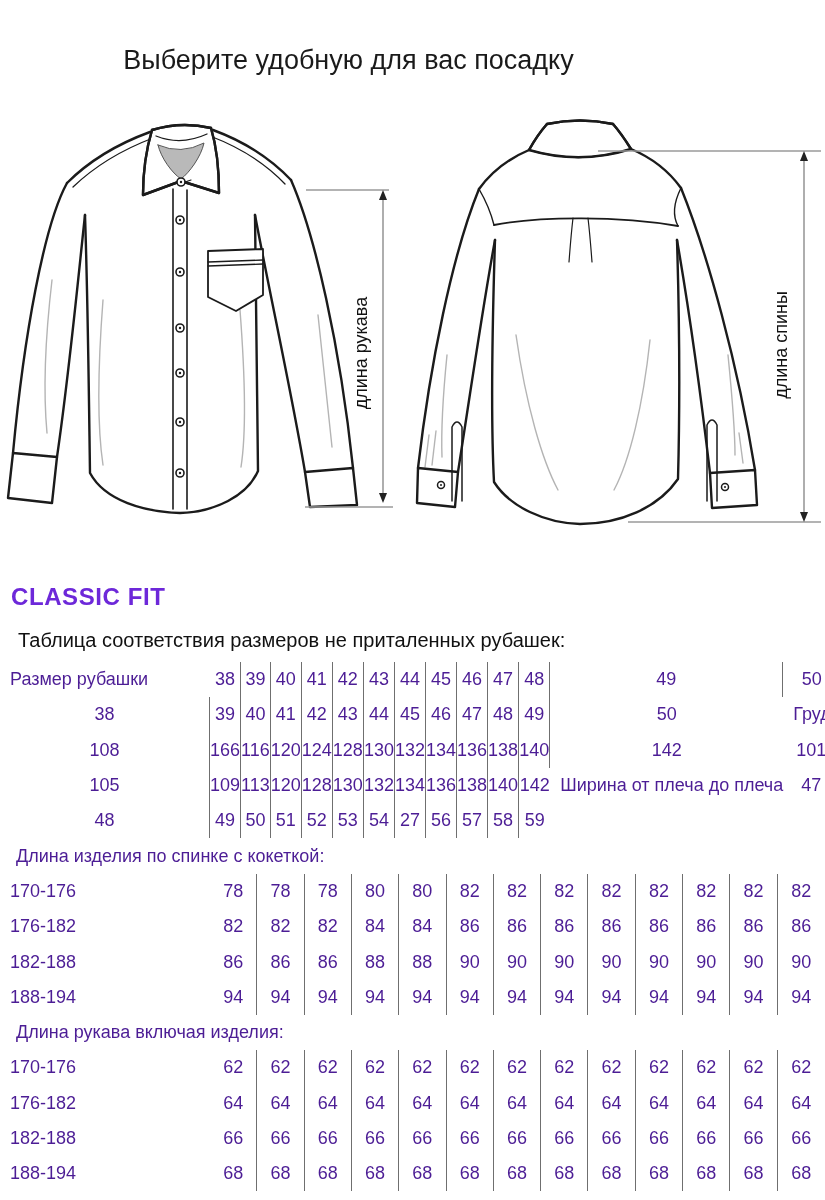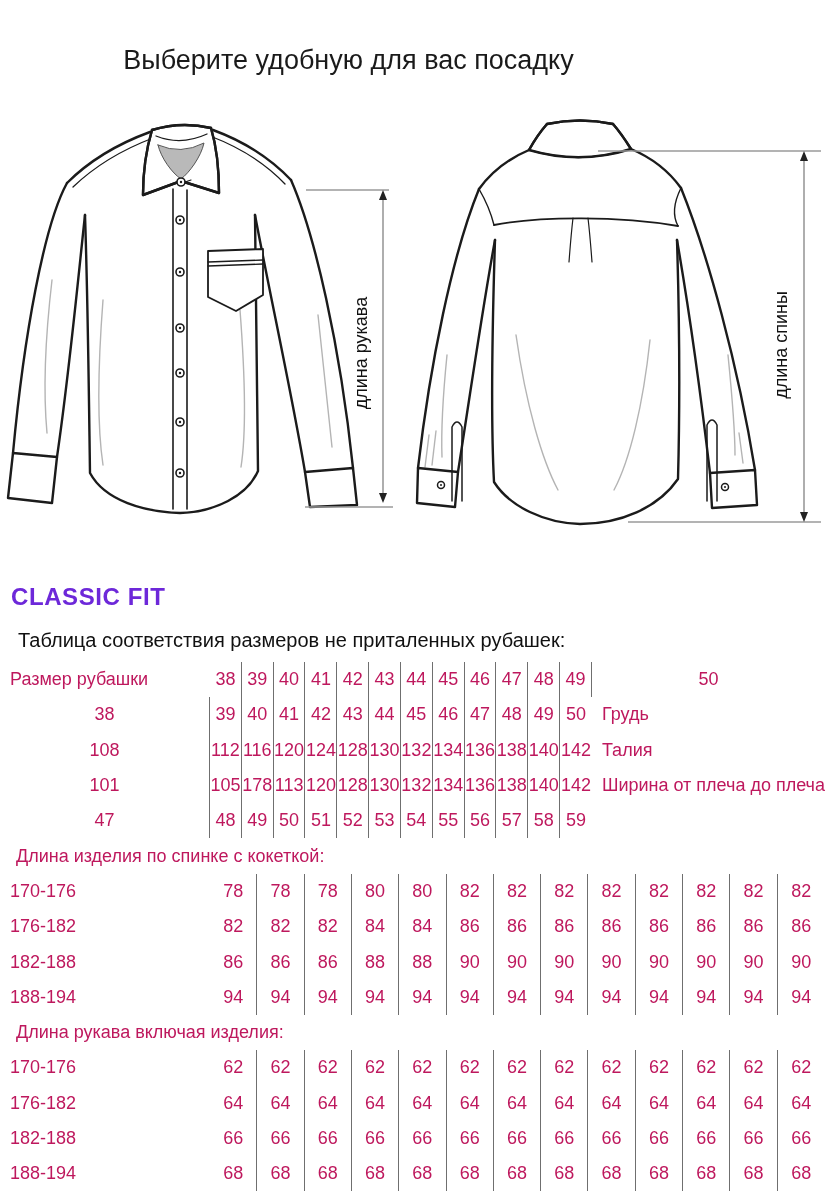--- a/index.html
+++ b/index.html
@@ -15,21 +15,21 @@
   svg.diagram{position:absolute;top:105px;left:0;}
   .fit-heading{
     position:absolute;top:583px;left:11px;margin:0;
     font-size:24px;font-weight:700;letter-spacing:0.6px;color:#6d28d9;
   }
   .table-caption{
     position:absolute;top:621px;left:10px;margin:8px;
     font-size:20px;font-weight:400;color:#111;
   }
   .size-table{
-    position:absolute;top:662px;left:0;width:825px;font-size:18px;color:#be185d;
+    position:absolute;top:662px;left:0;width:825px;font-size:18px;color:#4c1d95;
   }
   .grid{display:grid;grid-template-columns:210px repeat(13,1fr);grid-auto-rows:35.3px;}
   .cell{display:flex;align-items:center;}
   .row-label{padding-left:10px;white-space:nowrap;}
   .val{justify-content:center;border-right:1.5px solid #6f6f6f;font-variant-numeric:tabular-nums;}
   .val.last{border-right:none;}
   .sec-header{height:35.3px;display:flex;align-items:center;white-space:nowrap;margin-left:16px;}
 </style>
 </head>
 <body>
@@ -196,56 +196,55 @@
         <div class="cell val">43</div>
         <div class="cell val">44</div>
         <div class="cell val">45</div>
         <div class="cell val">46</div>
         <div class="cell val">47</div>
         <div class="cell val">48</div>
         <div class="cell val">49</div>
         <div class="cell val last">50</div>
         <div class="cell row-label">Грудь</div>
         <div class="cell val">108</div>
-        <div class="cell val">112</div>
+        <div class="cell val">166</div>
         <div class="cell val">116</div>
         <div class="cell val">120</div>
         <div class="cell val">124</div>
         <div class="cell val">128</div>
         <div class="cell val">130</div>
         <div class="cell val">132</div>
         <div class="cell val">134</div>
         <div class="cell val">136</div>
         <div class="cell val">138</div>
         <div class="cell val">140</div>
         <div class="cell val last">142</div>
-        <div class="cell row-label">Талия</div>
         <div class="cell val">101</div>
         <div class="cell val">105</div>
-        <div class="cell val">178</div>
+        <div class="cell val">109</div>
         <div class="cell val">113</div>
         <div class="cell val">120</div>
         <div class="cell val">128</div>
         <div class="cell val">130</div>
         <div class="cell val">132</div>
         <div class="cell val">134</div>
         <div class="cell val">136</div>
         <div class="cell val">138</div>
         <div class="cell val">140</div>
         <div class="cell val last">142</div>
         <div class="cell row-label">Ширина от плеча до плеча</div>
         <div class="cell val">47</div>
         <div class="cell val">48</div>
         <div class="cell val">49</div>
         <div class="cell val">50</div>
         <div class="cell val">51</div>
         <div class="cell val">52</div>
         <div class="cell val">53</div>
         <div class="cell val">54</div>
-        <div class="cell val">55</div>
+        <div class="cell val">27</div>
         <div class="cell val">56</div>
         <div class="cell val">57</div>
         <div class="cell val">58</div>
         <div class="cell val last">59</div>
       </div>
 
     <div class="sec-header">Длина изделия по спинке с кокеткой:</div>
     <div class="grid">
         <div class="cell row-label">170-176</div>
         <div class="cell val">78</div>

